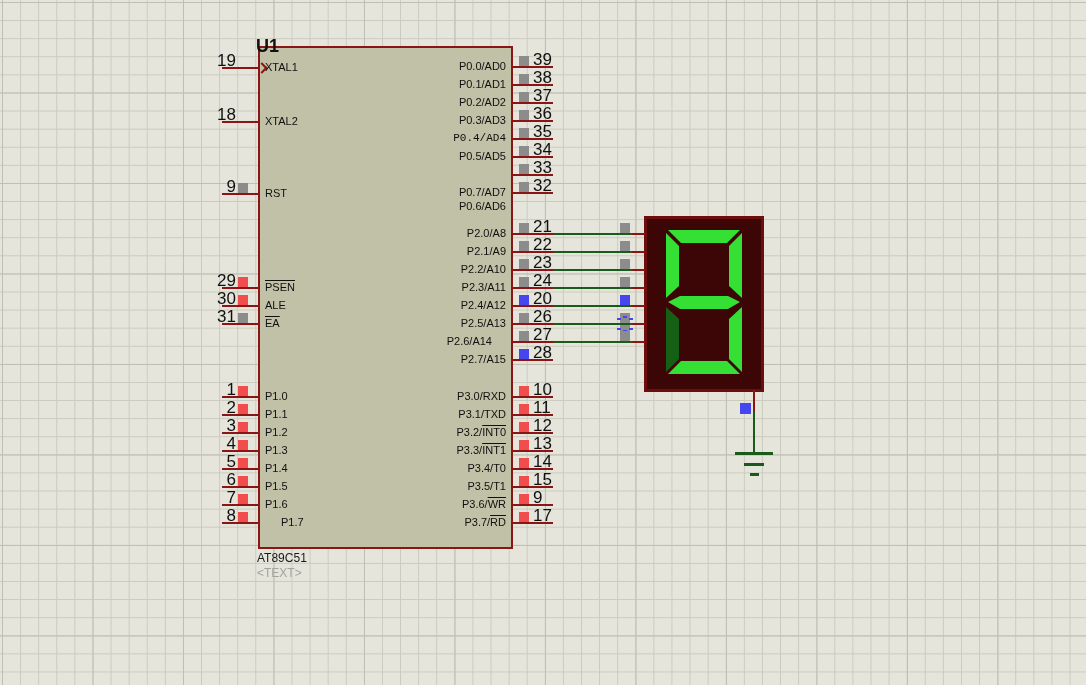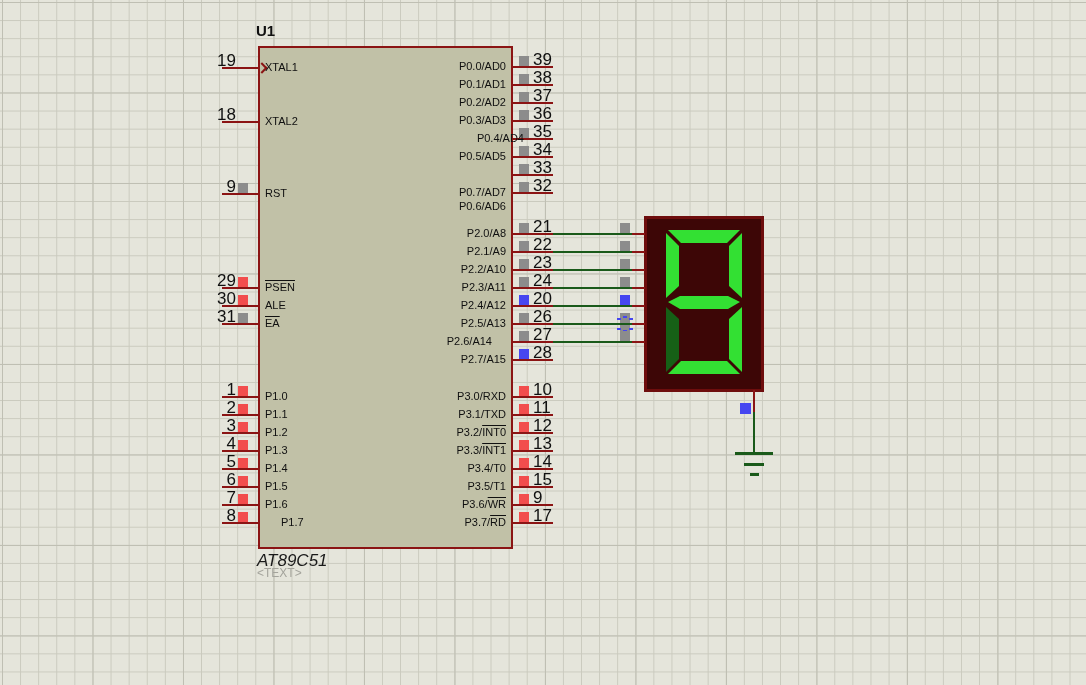--- a/index.html
+++ b/index.html
@@ -13,22 +13,22 @@
       linear-gradient(90deg,#CACABE 1px, transparent 1px);
     background-size: 90.5px 90.5px, 90.5px 90.5px, 18.1px 18.1px, 18.1px 18.1px;
     background-position: 2px 2px;
     font-family:"Liberation Sans", sans-serif;
   }
   .abs{position:absolute;}
   #chip-body{
     left:258px; top:46px; width:255px; height:503px;
     background:#C1C1A7; border:2px solid #8B1414; box-sizing:border-box;
   }
-  #chip-ref{left:256px; top:22px; font-size:15px; font-weight:bold; color:#101010;}
-  #chip-part{left:257px; top:551px; font-size:17px; color:#1A1A1A;font-style:italic;}
+  #chip-ref{left:256px; top:36px; font-size:18px; font-weight:bold; color:#101010;}
+  #chip-part{left:257px; top:551px; font-size:12px; color:#1A1A1A;}
   #chip-text{left:257px; top:566px; font-size:12px; color:#A4A49C;}
   .stub{background:#8B1414; height:2px;}
   .vstub{background:#8B1414; width:2px;}
   .wire{background:#1A5A1A; height:2px;}
   .vwire{background:#1A5A1A; width:2px;}
   .gbar{background:#1A5A1A; height:3px;}
   .sq{width:10px; height:10px;}
   .sq.gray{background:#8C8C8C;}
   .sq.red{background:#F24D4D;}
   .sq.blue{background:#4646F0;}
@@ -134,21 +134,21 @@
     <div class="abs sq gray" style="left: 519px; top: 92px;"></div>
     <div class="abs pin-num" style="left: 533px; top: 89px; width: 40px;">37</div>
     <div class="abs pin-label right-al" style="left: 346px; top: 96px; width: 160px;"><span>P0.2/AD2</span></div>
     <div class="abs stub" style="left: 513px; top: 120px; width: 40px;"></div>
     <div class="abs sq gray" style="left: 519px; top: 110px;"></div>
     <div class="abs pin-num" style="left: 533px; top: 107px; width: 40px;">36</div>
     <div class="abs pin-label right-al" style="left: 346px; top: 114px; width: 160px;"><span>P0.3/AD3</span></div>
     <div class="abs stub" style="left: 513px; top: 138px; width: 40px;"></div>
     <div class="abs sq gray" style="left: 519px; top: 128px;"></div>
     <div class="abs pin-num" style="left: 533px; top: 125px; width: 40px;">35</div>
-    <div class="abs pin-label right-al" style="left: 364px; top: 132px; width: 160px;"><span>P0.4/AD4</span></div>
+    <div class="abs pin-label right-al" style="left: 346px; top: 132px; width: 160px; font-family: Liberation Mono, monospace;"><span>P0.4/AD4</span></div>
     <div class="abs stub" style="left: 513px; top: 156px; width: 40px;"></div>
     <div class="abs sq gray" style="left: 519px; top: 146px;"></div>
     <div class="abs pin-num" style="left: 533px; top: 143px; width: 40px;">34</div>
     <div class="abs pin-label right-al" style="left: 346px; top: 150px; width: 160px;"><span>P0.5/AD5</span></div>
     <div class="abs stub" style="left: 513px; top: 174px; width: 40px;"></div>
     <div class="abs sq gray" style="left: 519px; top: 164px;"></div>
     <div class="abs pin-num" style="left: 533px; top: 161px; width: 40px;">33</div>
     <div class="abs pin-label right-al" style="left: 346px; top: 168px; width: 160px; margin-top: 32px;"><span>P0.6/AD6</span></div>
     <div class="abs stub" style="left: 513px; top: 192px; width: 40px;"></div>
     <div class="abs sq gray" style="left: 519px; top: 182px;"></div>

